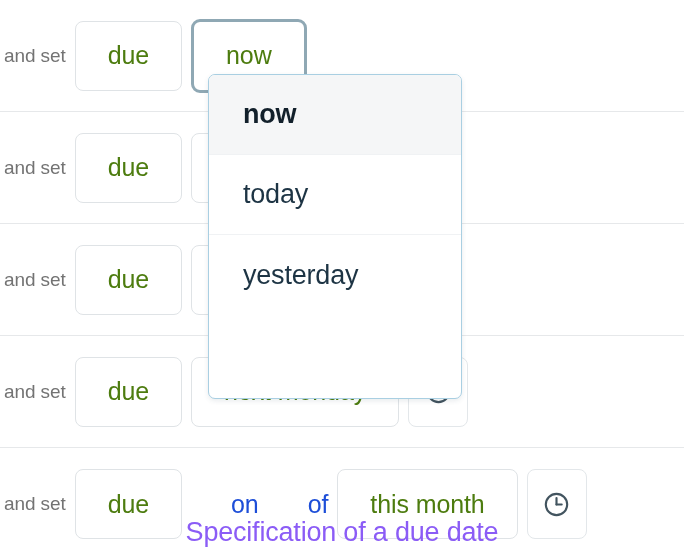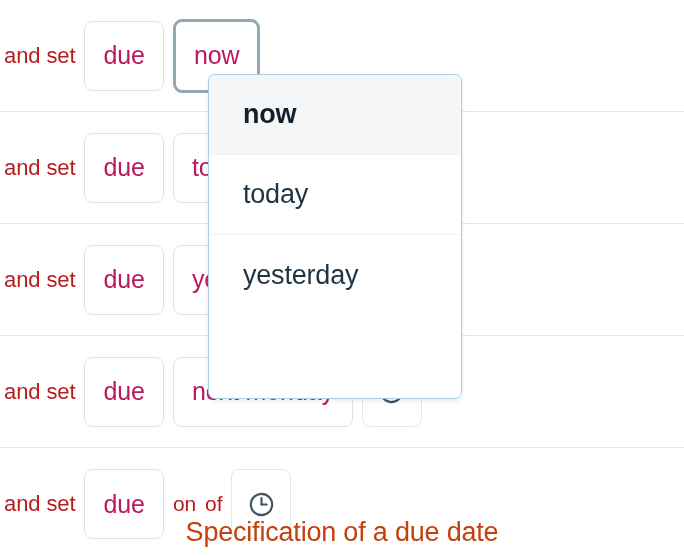--- a/index.html
+++ b/index.html
@@ -34,54 +34,55 @@
     padding: 0 0 0 4px;
     border-bottom: 1px solid #e6e8ea;
     height: 112px;
     white-space: nowrap;
   }
   .rule-row:last-child {
     border-bottom: none;
   }
 
   .lead-text {
-    font-size: 22px;
-    color: #b91c1c;
+    font-size: 19px;
+    color: #737373;
     padding-right: 9px;
     letter-spacing: -0.1px;
   }
 
   .token {
     box-sizing: border-box;
     display: inline-flex;
     align-items: center;
     justify-content: center;
     min-width: 40px;
     height: 70px;
-    padding: 0 18px;
+    padding: 0 32px;
     margin-right: 9px;
     border: 1px solid #dfe3e6;
     border-radius: 8px;
     background: #ffffff;
-    color: #be185d;
+    color: #4d7c0f;
     font-size: 25px;
     letter-spacing: -0.1px;
   }
   .token.focused {
     border: 3px solid #8fa8b4;
     border-radius: 9px;
     height: 74px;
     box-shadow: 0 0 0 0 rgba(0,0,0,0);
   }
   .joiner {
-    font-size: 21px;
-    color: #b91c1c;
+    font-size: 25px;
+    color: #1d4ed8;
     padding: 0 8px 0 0;
     margin-right: 1px;
     letter-spacing: -0.1px;
+    margin-left: 40px;
   }
 
   .icon-token {
     box-sizing: border-box;
     display: inline-flex;
     align-items: center;
     justify-content: center;
     width: 60px;
     height: 70px;
     padding: 0;
@@ -137,21 +138,21 @@
   }
 
   
   .caption {
     position: absolute;
     left: 0;
     bottom: 8px;
     width: 684px;
     text-align: center;
     font-size: 27px;
-    color: #c2410c;
+    color: #8b5cf6;
     letter-spacing: -0.2px;
     z-index: 30;
     background: transparent;
   }
 </style>
 </head>
 <body>
 
 <div id="screen">
 
@@ -201,20 +202,21 @@
               <line x1="12" y1="12" x2="16.6" y2="12" stroke-width="1.9" stroke-linecap="round"></line>
             </svg>
           </span>
         </button>
       </div>
       <div class="rule-row">
         <span class="lead-text">and set</span>
         <button class="token">due</button>
         <span class="joiner">on</span>
         <span class="joiner">of</span>
+        <button class="token">this month</button>
         <button class="icon-token">
           <span>
             <svg class="clock-svg" viewBox="0 0 24 24">
               <circle cx="12" cy="12" r="9.5" stroke-width="1.9"></circle>
               <line x1="12" y1="12" x2="12" y2="6.2" stroke-width="1.9" stroke-linecap="round"></line>
               <line x1="12" y1="12" x2="16.6" y2="12" stroke-width="1.9" stroke-linecap="round"></line>
             </svg>
           </span>
         </button>
       </div>

